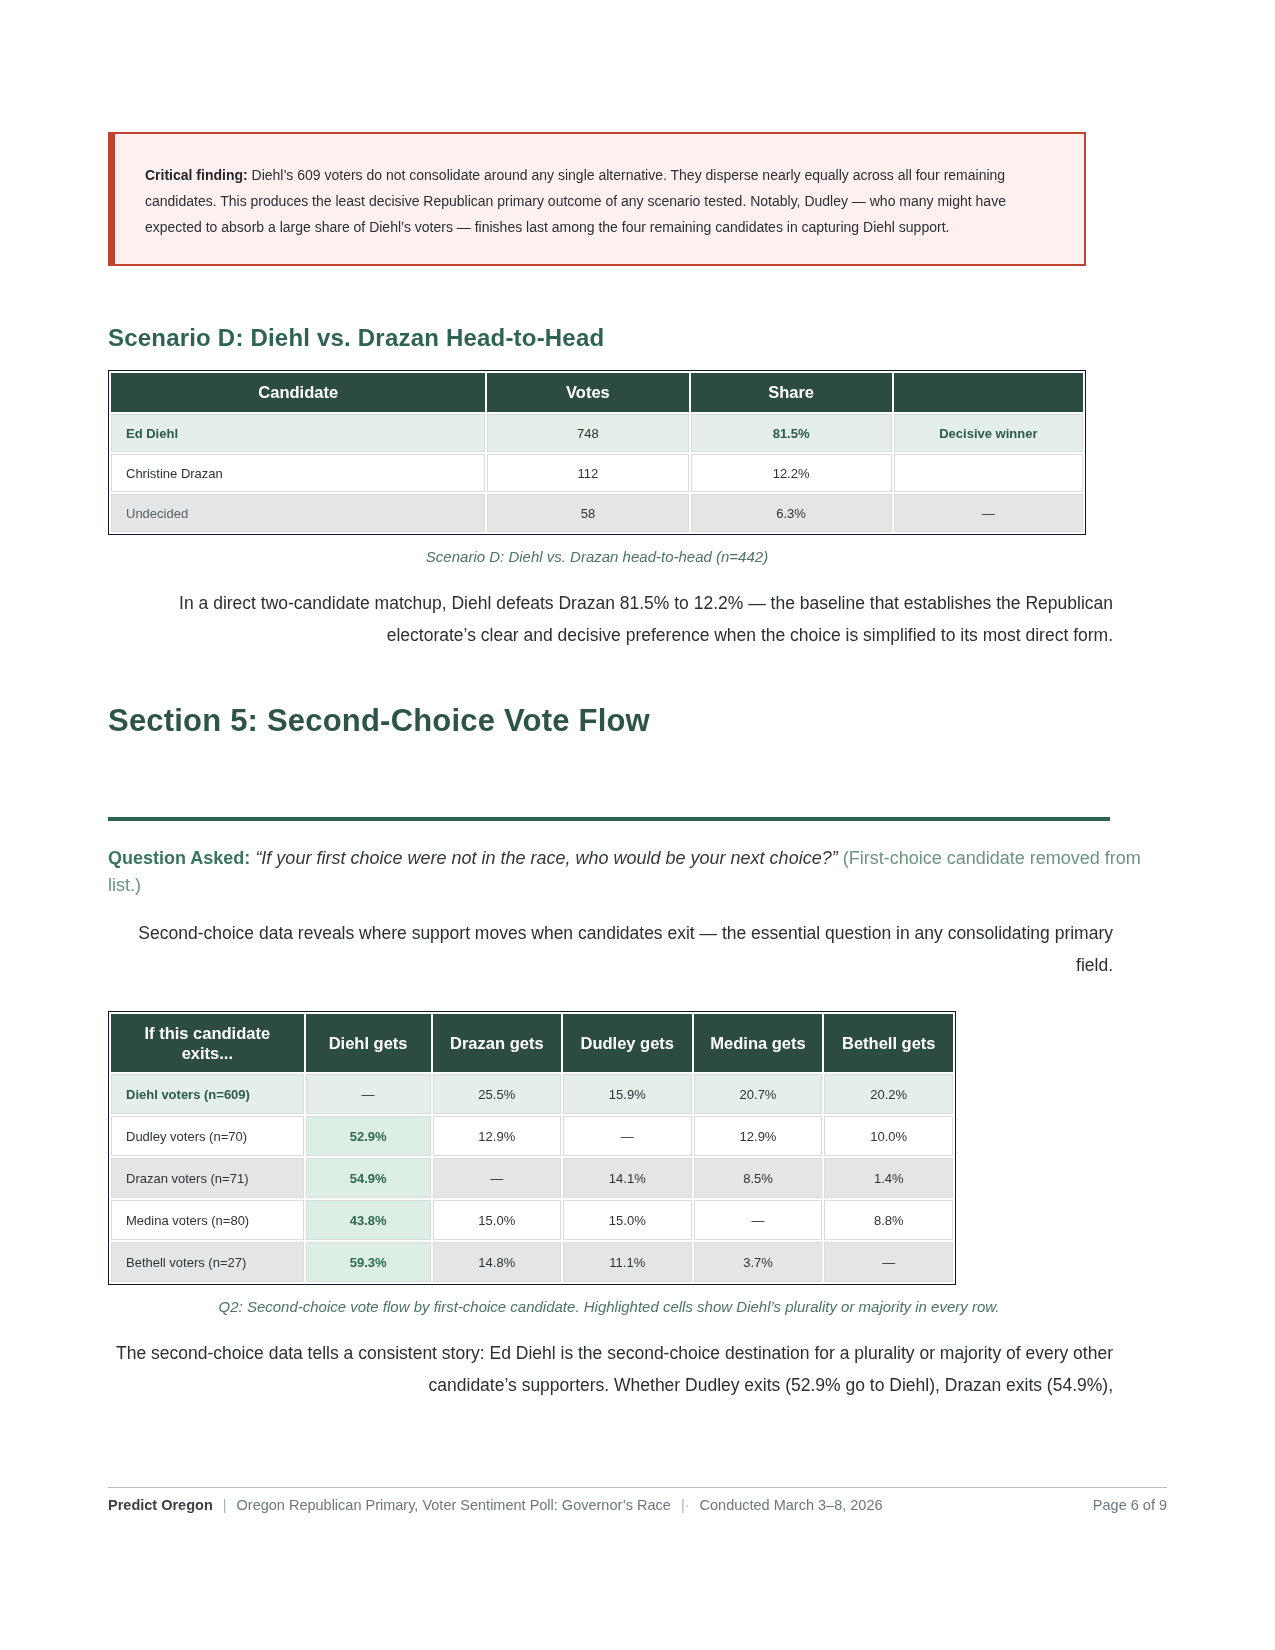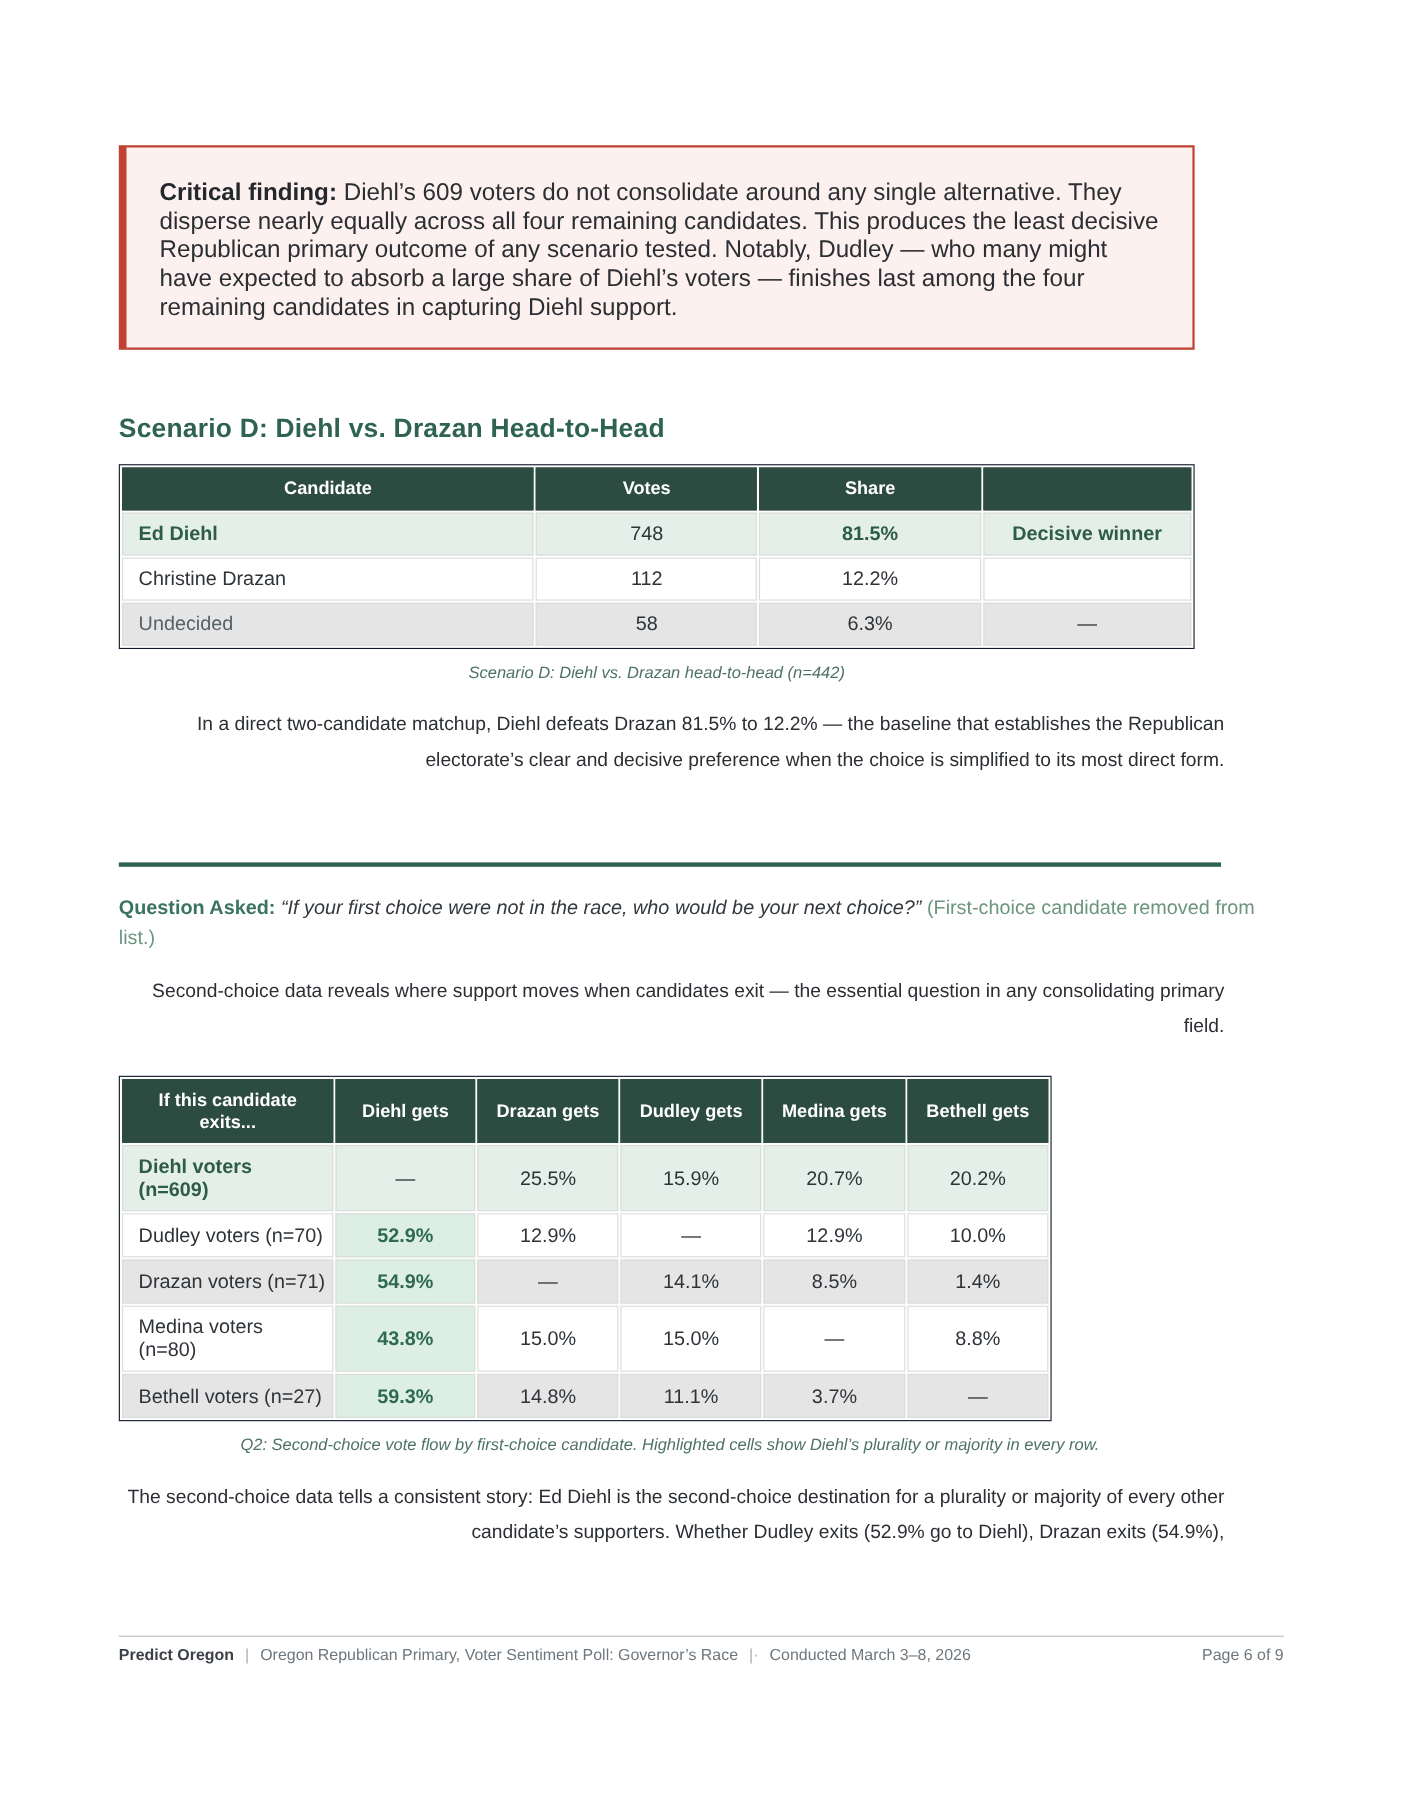--- a/index.html
+++ b/index.html
@@ -2,38 +2,38 @@
 <html><head>
 <meta charset="utf-8">
 <style>
   * { margin:0; padding:0; box-sizing:border-box; }
   html,body { width:1275px; height:1650px; background:#ffffff;
     font-family:"Liberation Sans", sans-serif; color:#2e3338; overflow:hidden; }
   .page { position:relative; width:1275px; height:1650px; padding:132px 108px 0 108px; }
 
   
   .callout { width:978px; background:#fdf1f0; border:2px solid #bf4232; border-left:7px solid #bf4232;
-    padding:28px 30px 24px 30px; font-size:22px; line-height:26px; color:#2b2f33; margin-bottom:58px; }
+    padding:28px 30px 24px 30px; font-size:14px; line-height:26px; color:#2b2f33; margin-bottom:58px; }
   .callout b { color:#24282c; }
 
   
   h2.scenario { color:#2e6353; font-size:24px; font-weight:bold; letter-spacing:.2px; margin-bottom:18px; }
   .question { font-size:18px; line-height:27px; margin-bottom:18px; color:#2b2f33; }
   .q-label { color:#3a7460; font-weight:bold; }
   .q-quote { font-style:italic; color:#33383d; }
   .q-note { color:#6b957f; }
 
   h1.section { color:#2e544a; font-size:31px; font-weight:bold; letter-spacing:.2px; margin-top:52px; }
   .rule-green { width:1002px; height:4px; background:#2e6353; margin-top:78px; margin-bottom:24px; }
 
   
   table { border-collapse:separate; border-spacing:2px; background:#fdfdfc; border:1px solid #0f172a; }
   th { background:#2d4c41; color:#ffffff; font-weight:bold; font-size:16.5px; text-align:center;
        border:1px solid #2d4c41; padding:9px 6px; }
-  td { border:1px solid #d9dcda; font-size:18px; text-align:center; padding:8px 6px; height:38px;
+  td { border:1px solid #d9dcda; font-size:13px; text-align:center; padding:8px 6px; height:38px;
        background:#ffffff; color:#2e3338; }
   td.cand, th.col-cand { }
   td.left { text-align:left; padding-left:14px; }
   tr.hl-row td { background:#e3efe8; }
   tr.alt td { background:#e5e5e5; }
   .strong-green { color:#2e5b4a; font-weight:bold; }
   .muted { color:#586168; }
   td.diehl-cell { background:#ddeee5 !important; color:#2e6a51; font-weight:bold; }
 
   .t1 { width:978px; }
@@ -97,20 +97,21 @@
         <td>6.3%</td>
         <td>—</td>
       </tr>
     </tbody>
   </table>
 
   <div class="caption">Scenario D: Diehl vs. Drazan head-to-head (n=442)</div>
 
   <p class="para">In a direct two-candidate matchup, Diehl defeats Drazan 81.5% to 12.2% — the baseline that establishes the Republican electorate’s clear and decisive preference when the choice is simplified to its most direct form.</p>
 
+  <h1 class="section">Section 5: Second-Choice Vote Flow</h1>
   <div class="rule-green"></div>
 
   <div class="question">
     <span class="q-label">Question Asked:</span>
     <span class="q-quote">“If your first choice were not in the race, who would be your next choice?”</span><span class="q-note"> (First-choice candidate removed from list.)</span>
   </div>
 
   <p class="para" style="margin-top:18px;">Second-choice data reveals where support moves when candidates exit — the essential question in any consolidating primary field.</p>
 
   <table class="t2">

